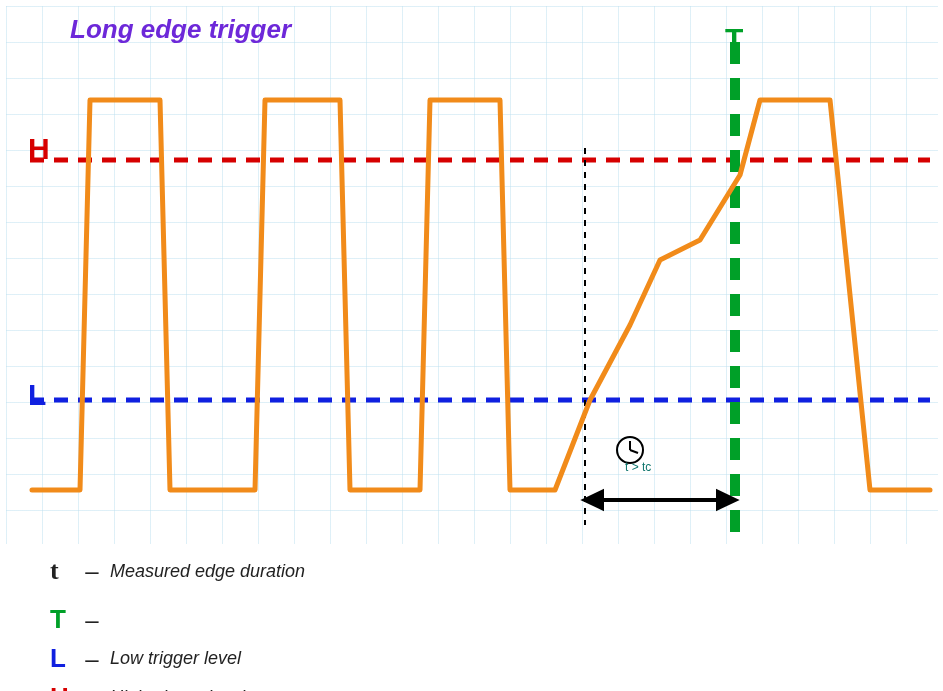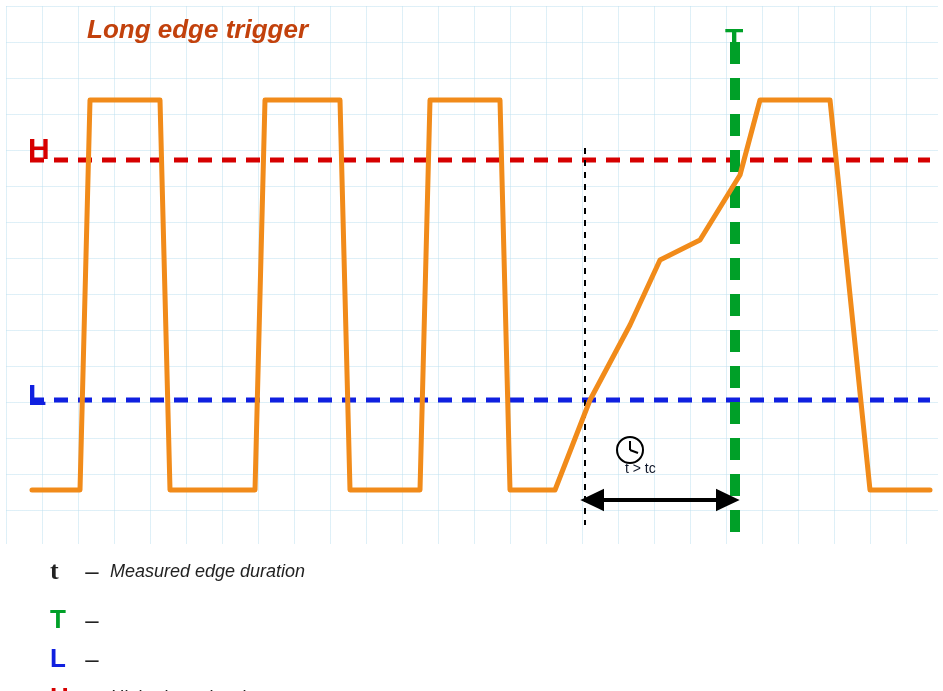--- a/index.html
+++ b/index.html
@@ -29,23 +29,22 @@
     left: 0; top: 0;
     z-index: 1;
   }
   .title {
     position: absolute;
     left: 70px;
     top: 14px;
     font-size: 26px;
     font-weight: bold;
     font-style: italic;
-    color: #c2410c;
+    color: #6d28d9;
     z-index: 3;
-    margin-left: 17px;
   }
   .lbl-H {
     position: absolute;
     left: 28px; top: 132px;
     font-size: 30px; font-weight: bold;
     color: #d60000;
     z-index: 3;
   }
   .lbl-L {
     position: absolute;
@@ -93,23 +92,23 @@
     text-align: center;
   }
   .sym-t { color: #222; font-family: Georgia, serif; }
   .sym-T { color: #00a028; }
   .sym-L { color: #1020e0; }
   .sym-H { color: #d60000; }
   .cond-label {
     position: absolute;
     left: 625px;
     top: 460px;
-    font-size: 14px;
+    font-size: 12px;
     font-family: Arial, sans-serif;
-    color: #0f172a;
+    color: #0f766e;
     z-index: 3;
   }
 </style>
 </head>
 <body>
 
 <div class="grid-bg"></div>
 
 <div class="title">Long edge trigger</div>
 
@@ -160,19 +159,20 @@
     <span class="desc">Measured edge duration</span>
   </div>
   <div style="height:10px"></div>
   <div class="row">
     <span class="sym sym-T">T</span>
     <span class="dash">–</span>
   </div>
   <div class="row">
     <span class="sym sym-L">L</span>
     <span class="dash">–</span>
+    <span class="desc">Low trigger level</span>
   </div>
   <div class="row">
     <span class="sym sym-H">H</span>
     <span class="dash">–</span>
     <span class="desc">High trigger level</span>
   </div>
 </div>
 
 </body></html>

